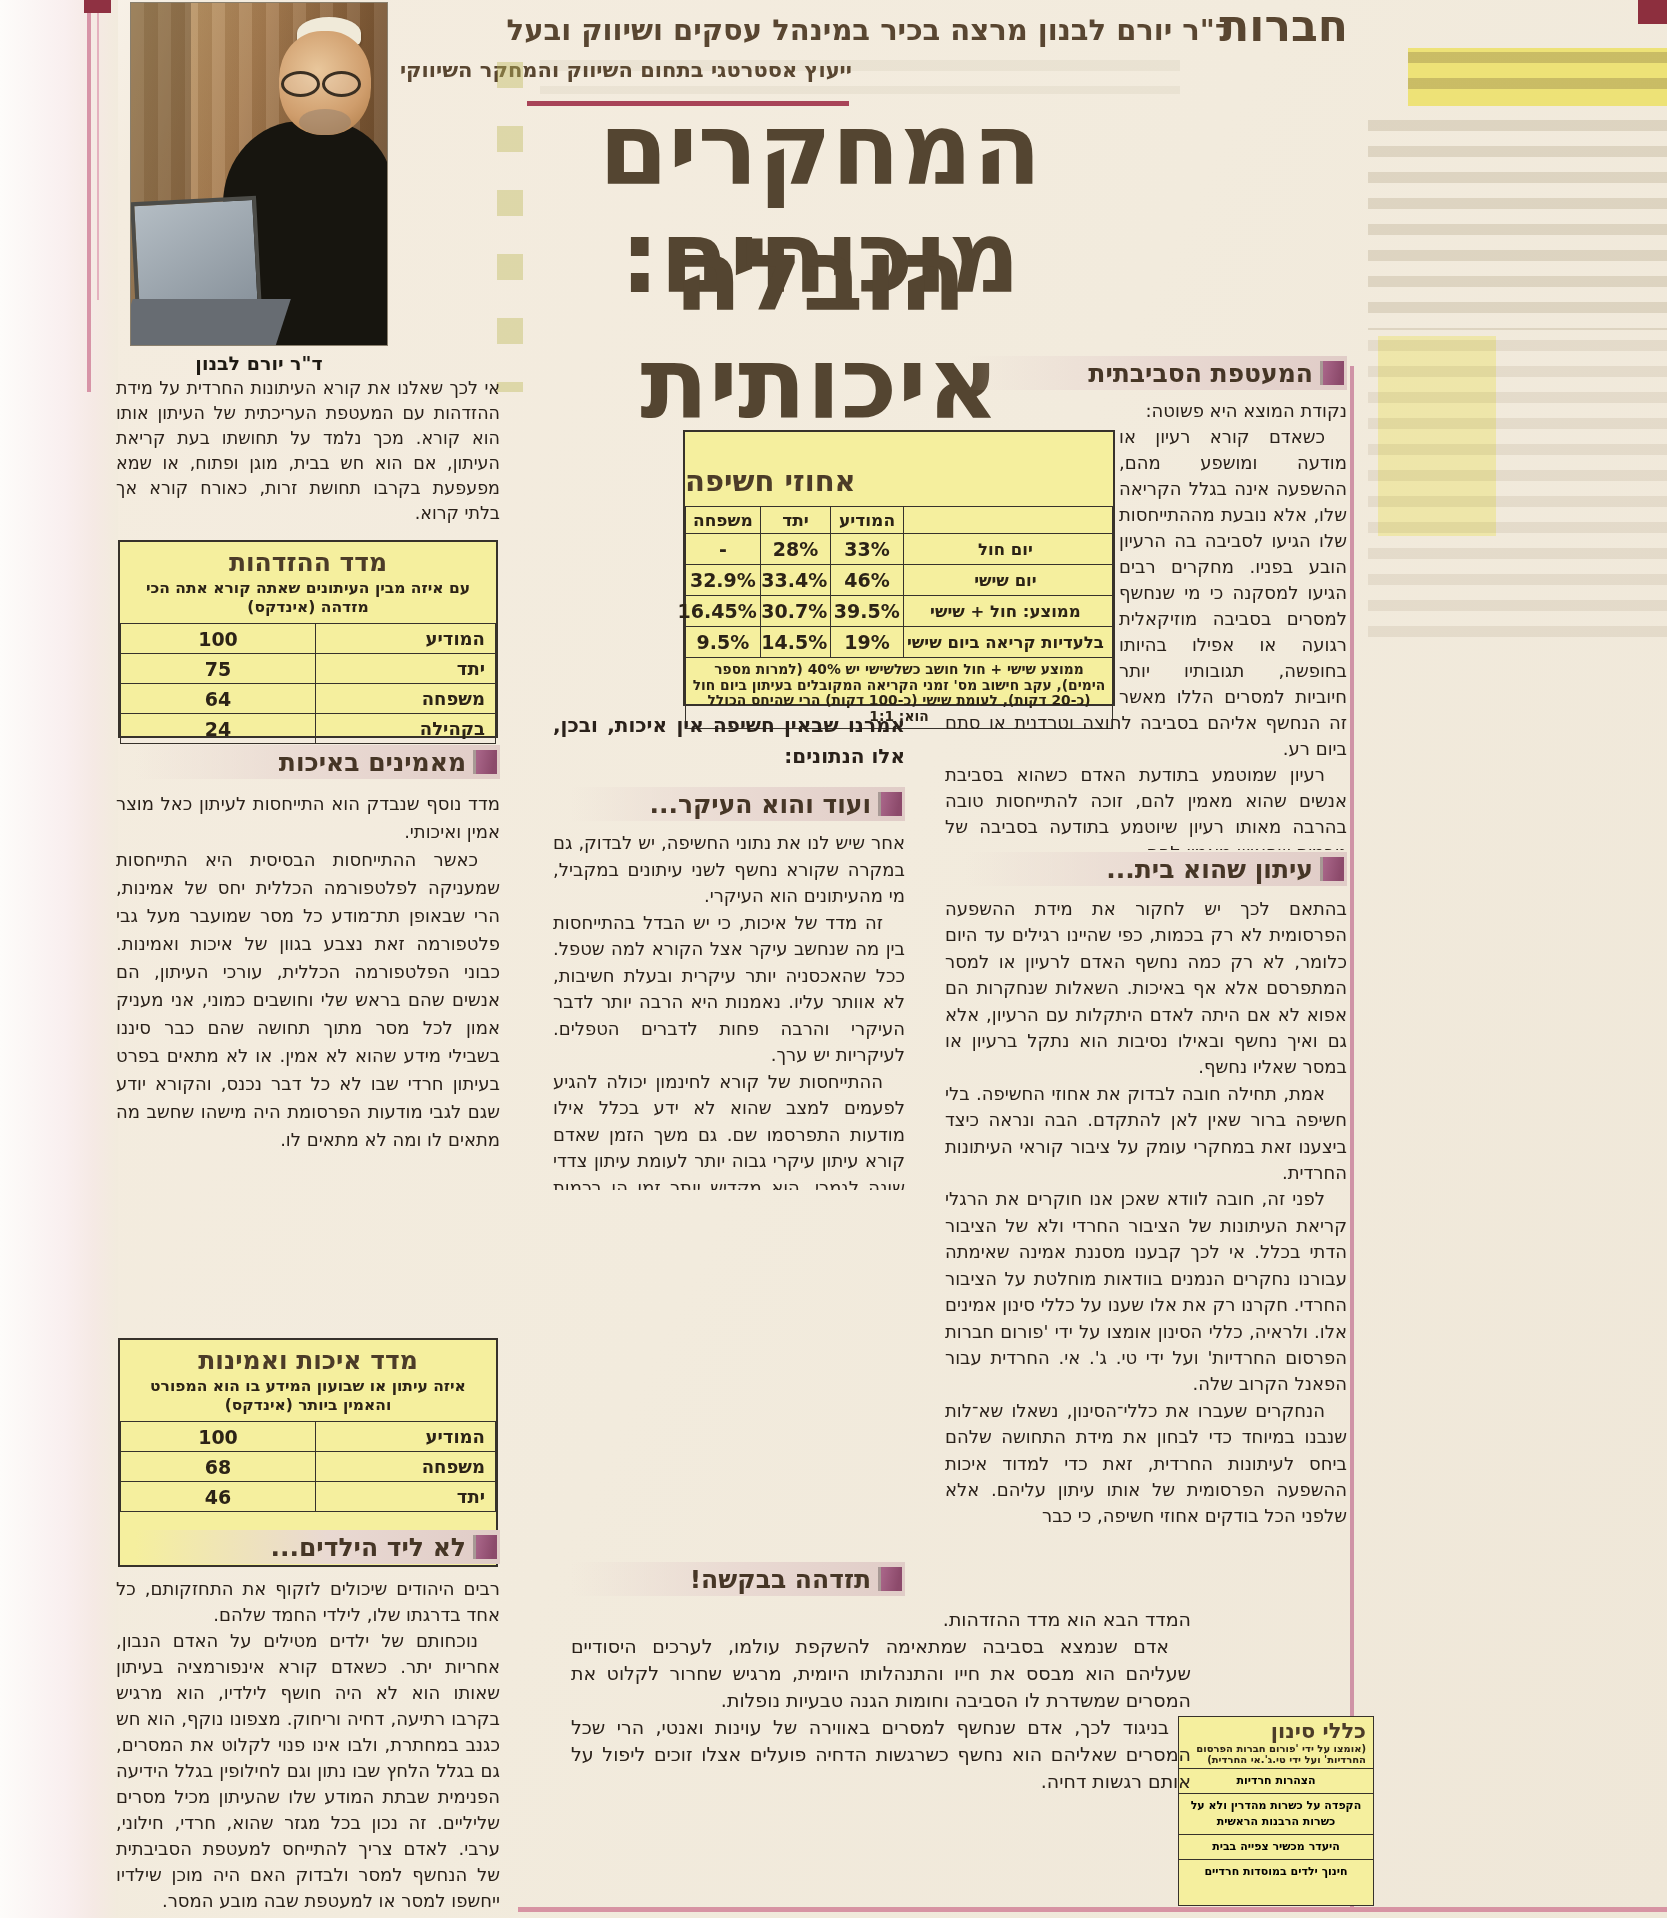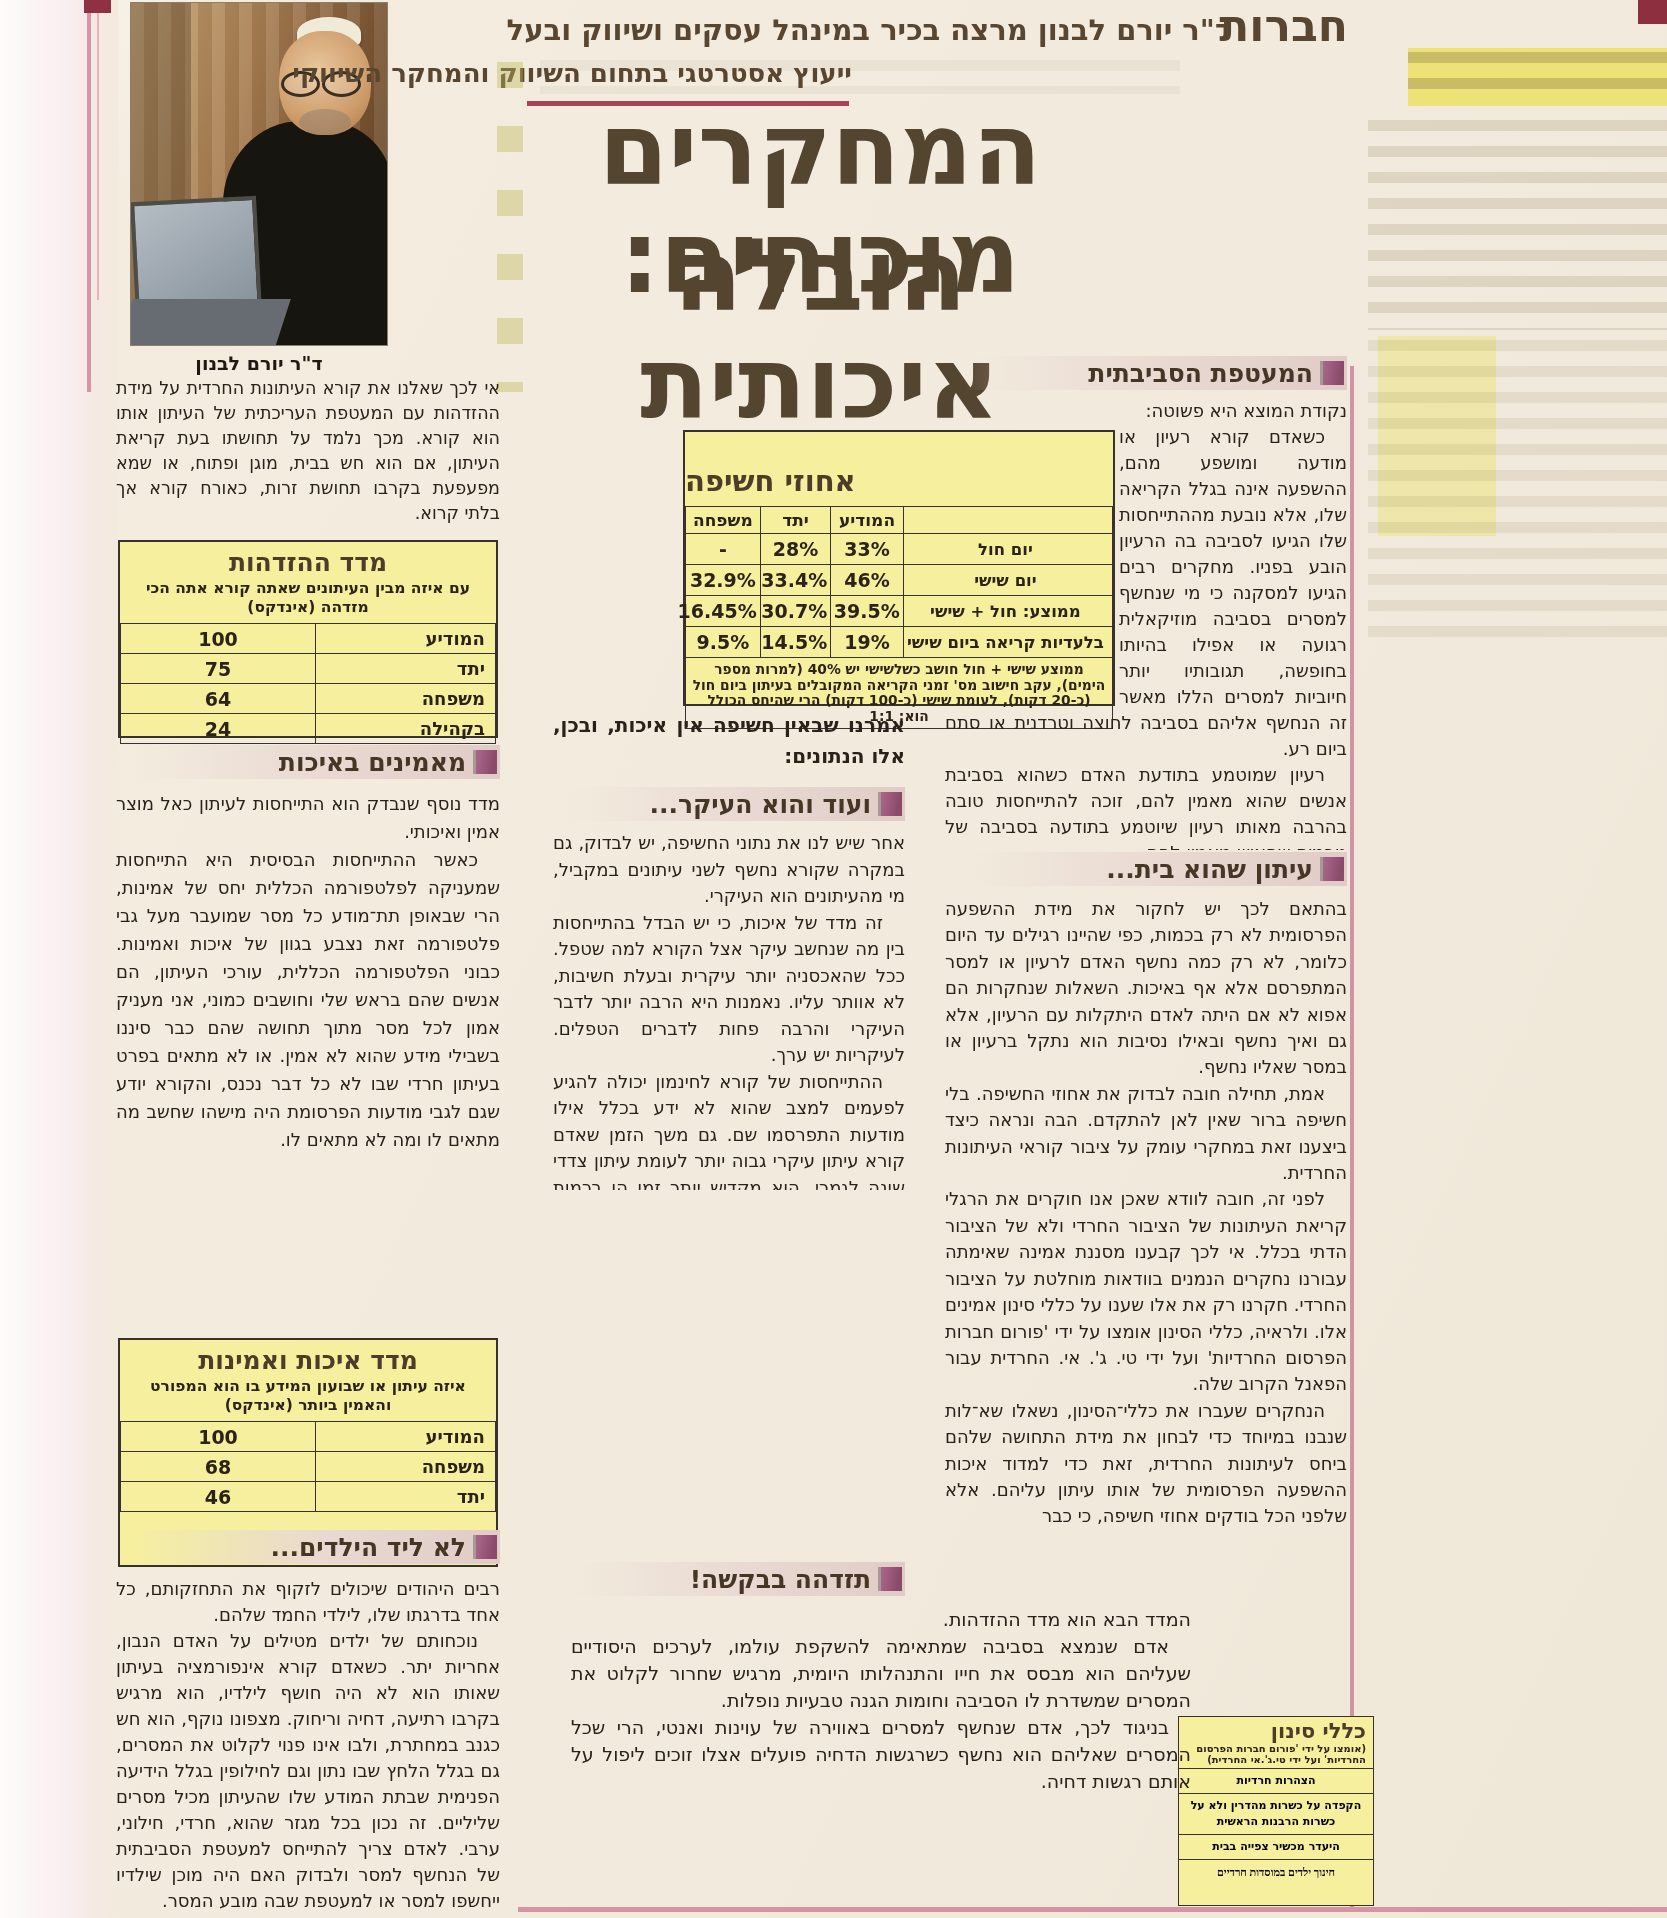--- a/index.html
+++ b/index.html
@@ -31,21 +31,21 @@
      border-radius:46% 40% 0 0/36% 30% 0 0;}
   .ph-laptop-screen{position:absolute;left:2px;top:196px;width:118px;height:106px;border:4px solid #4c4c48;
      background:linear-gradient(150deg,#b4bdc4,#88929b);transform:rotate(-3deg);}
   .ph-laptop-base{position:absolute;left:-6px;top:296px;width:158px;height:48px;background:#676c72;transform:skewX(-18deg);}
   .ph-shadow{position:absolute;left:0;top:0;width:60px;height:344px;background:rgba(50,32,16,.30);}
   .photo-caption{left:130px;top:352px;width:258px;text-align:center;font-size:19px;font-weight:bold;color:#1e1a13;}
 
   
   .kicker-big{left:1236px;top:0;width:112px;font-size:44px;font-weight:800;color:#594631;text-align:center;}
   .kicker-l1{left:400px;top:13px;width:832px;font-size:29px;font-weight:800;color:#594631;text-align:right;white-space:nowrap;}
-  .kicker-l2{left:390px;top:58px;width:462px;font-size:26px;font-weight:800;color:#594631;text-align:right;white-space:nowrap;}
+  .kicker-l2{left:390px;top:58px;width:462px;font-size:21px;font-weight:800;color:#594631;text-align:right;white-space:nowrap;}
   .kicker-underline{left:527px;top:101px;width:322px;height:5px;background:#a84458;}
 
   
   .hl{left:500px;width:640px;text-align:center;font-weight:900;color:#544531;line-height:1.08;}
   .hl1{top:96px;font-size:100px;}
   .hl2{top:222px;font-size:100px;}
 
   
   .sec-head{display:flex;align-items:center;gap:10px;direction:rtl;height:34px;padding:0 3px;
      background:linear-gradient(to left,#e0ccc7 0%,#e9d9d2 45%,rgba(238,226,218,0) 95%);}
@@ -75,21 +75,21 @@
   .mini-table td{font-size:19px;height:25px;}
   .mini-table td.name{text-align:right;padding-right:10px;font-size:18px;}
 
   .p-title{text-align:center;font-size:56px;font-weight:900;color:#53422e;padding:10px 0 14px;border-bottom:2px solid #37322b;}
   .p-table td{height:58px;font-size:38px;}
   .p-table td.name{font-size:33px;}
 
   .filter-title{text-align:right;font-size:21px;font-weight:800;color:#4c3c28;padding:2px 7px 0;}
   .filter-sub{text-align:right;font-size:10px;font-weight:600;color:#2c2316;padding:0 7px 3px;border-bottom:1.4px solid #37322b;}
   .f-row{text-align:center;font-size:11px;font-weight:700;color:#000000;padding:4px 7px;border-bottom:1.4px solid #37322b;line-height:16px;}
-  .f-rows .f-row:last-child{border-bottom:none;font-family:Liberation Serif, serif;}
+  .f-rows .f-row:last-child{border-bottom:none;}
 
   
   .v-rule{left:1350px;top:366px;width:4px;height:1544px;background:#cf93a6;}
   .b-rule{left:518px;top:1907px;width:1149px;height:5px;background:#d793a3;}
   .ghost-lines{background-image:repeating-linear-gradient(to bottom,rgba(120,100,60,.30) 0 11px,rgba(0,0,0,0) 11px 26px);filter:blur(.6px);}
   .ghost-yellow{background:#ece05e;opacity:.8;}
   .spacer-float{float:left;width:174px;height:308px;}
 </style>
 </head>
 <body>

